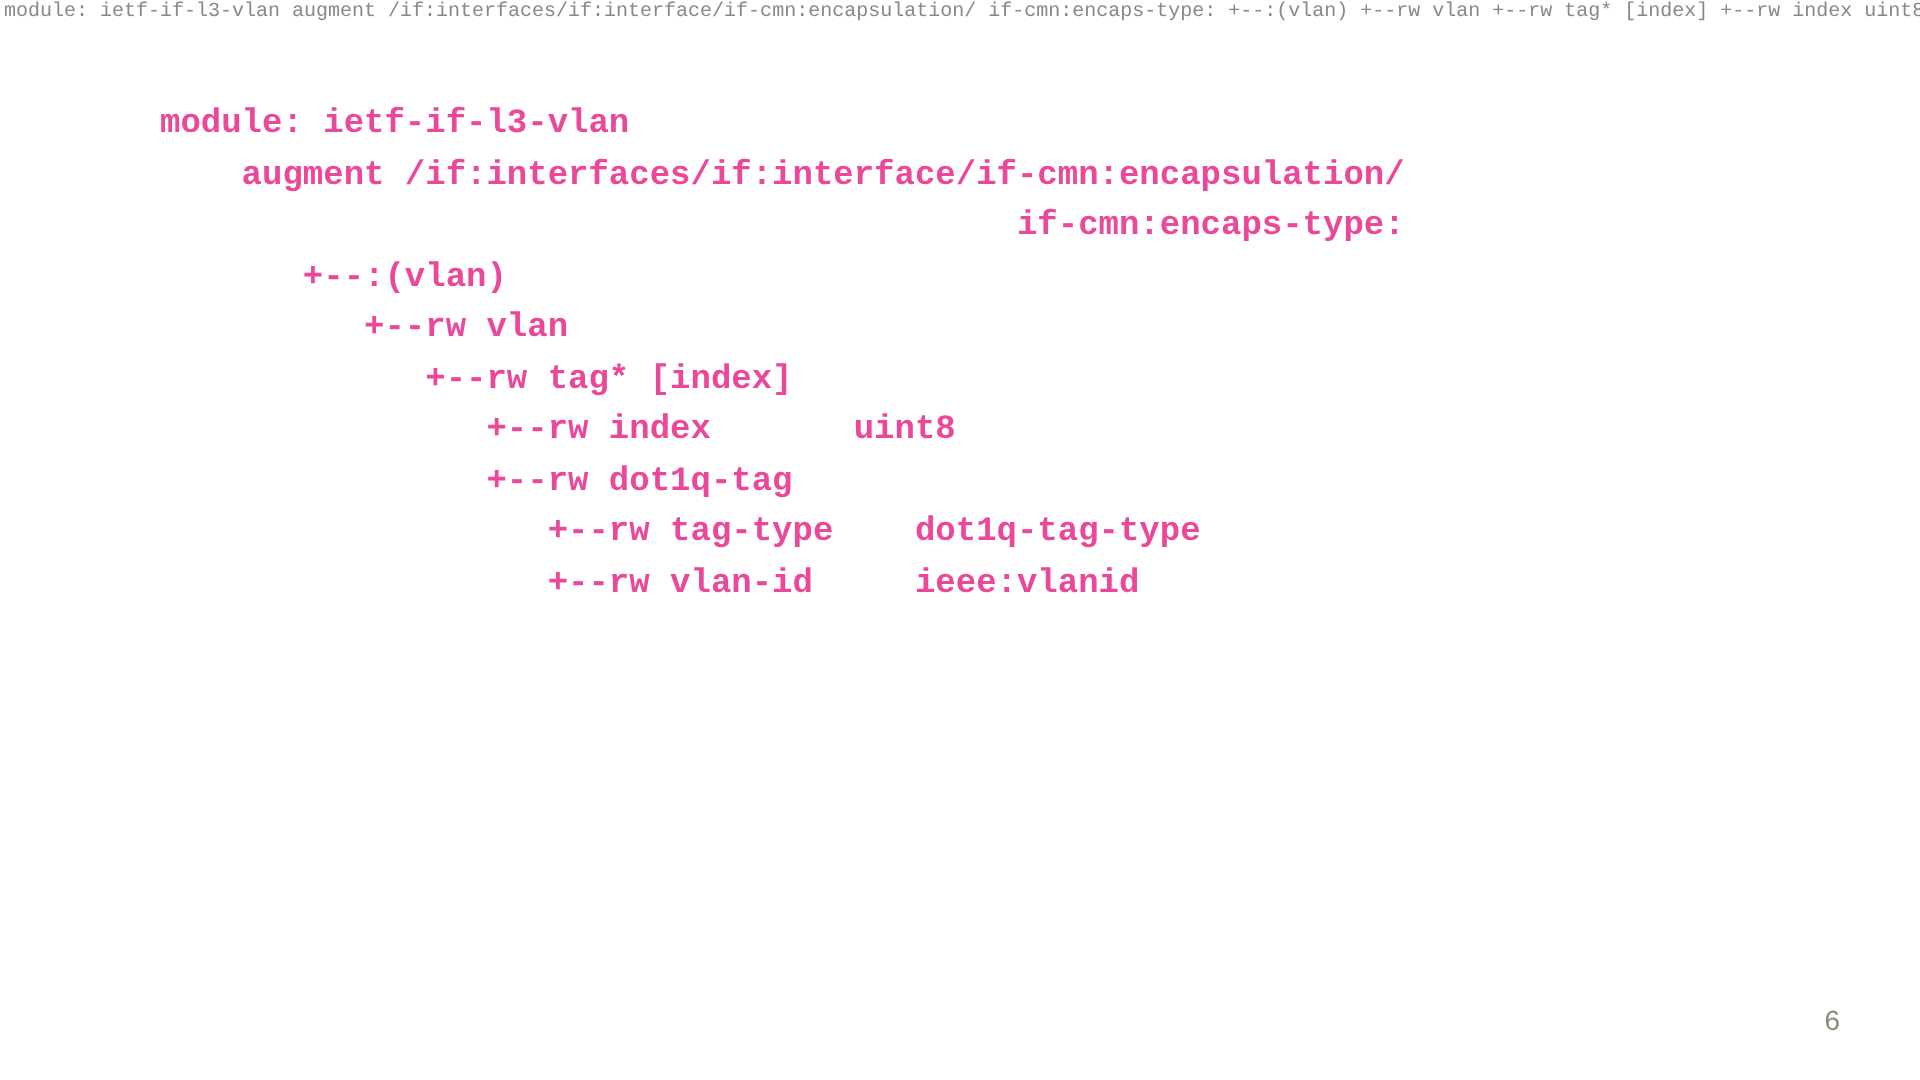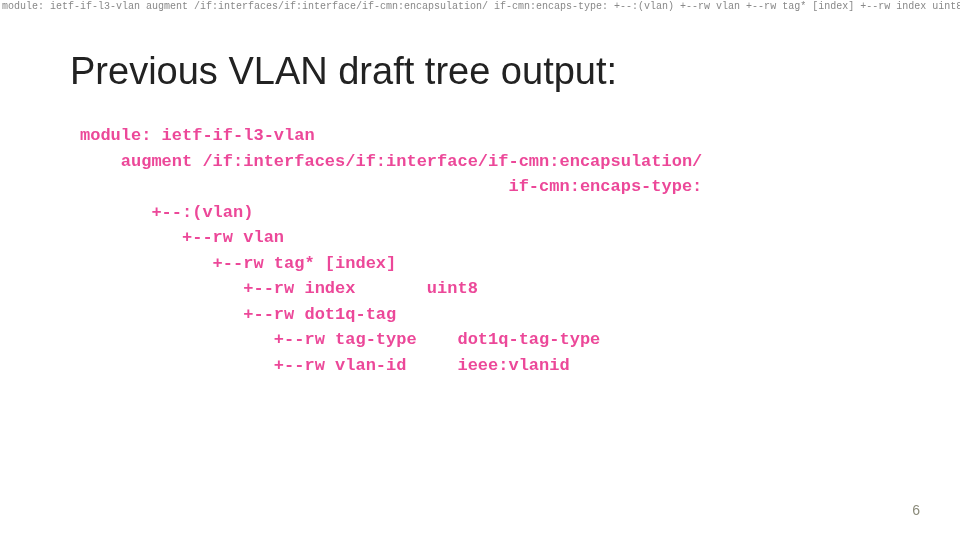--- a/index.html
+++ b/index.html
@@ -58,21 +58,20 @@
     font-size: 14px;
     color: #8a8a7a;
   }
 </style>
 </head>
 <body>
 
 <div class="top-strip">module: ietf-if-l3-vlan augment /if:interfaces/if:interface/if-cmn:encapsulation/ if-cmn:encaps-type: +--:(vlan) +--rw vlan +--rw tag* [index] +--rw index uint8 +--rw dot1q-tag +--rw tag-type dot1q-tag-type +--rw vlan-id ieee:vlanid</div>
 
 <div class="slide">
-  <h1 class="title">Previous VLAN draft tree output:</h1>
   <div class="code-block">module: ietf-if-l3-vlan
     augment /if:interfaces/if:interface/if-cmn:encapsulation/
                                           if-cmn:encaps-type:
        +--:(vlan)
           +--rw vlan
              +--rw tag* [index]
                 +--rw index       uint8
                 +--rw dot1q-tag
                    +--rw tag-type    dot1q-tag-type
                    +--rw vlan-id     ieee:vlanid</div>

